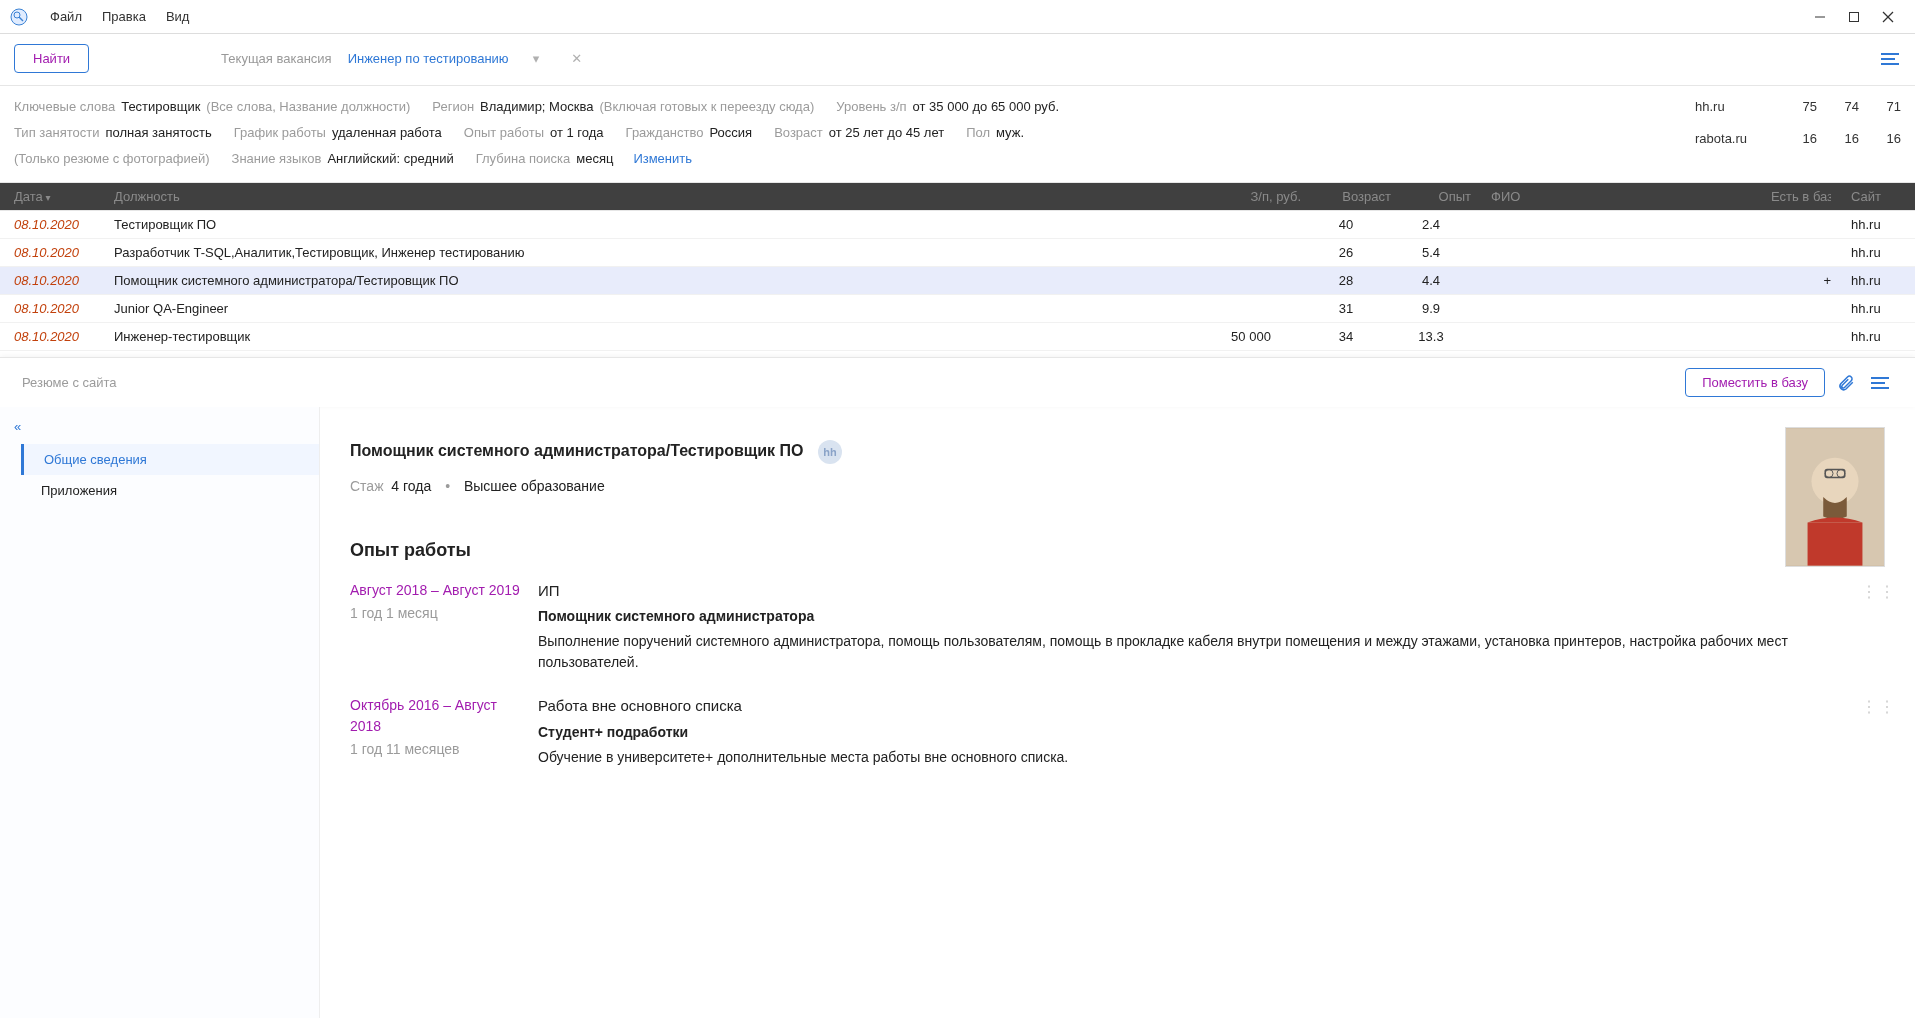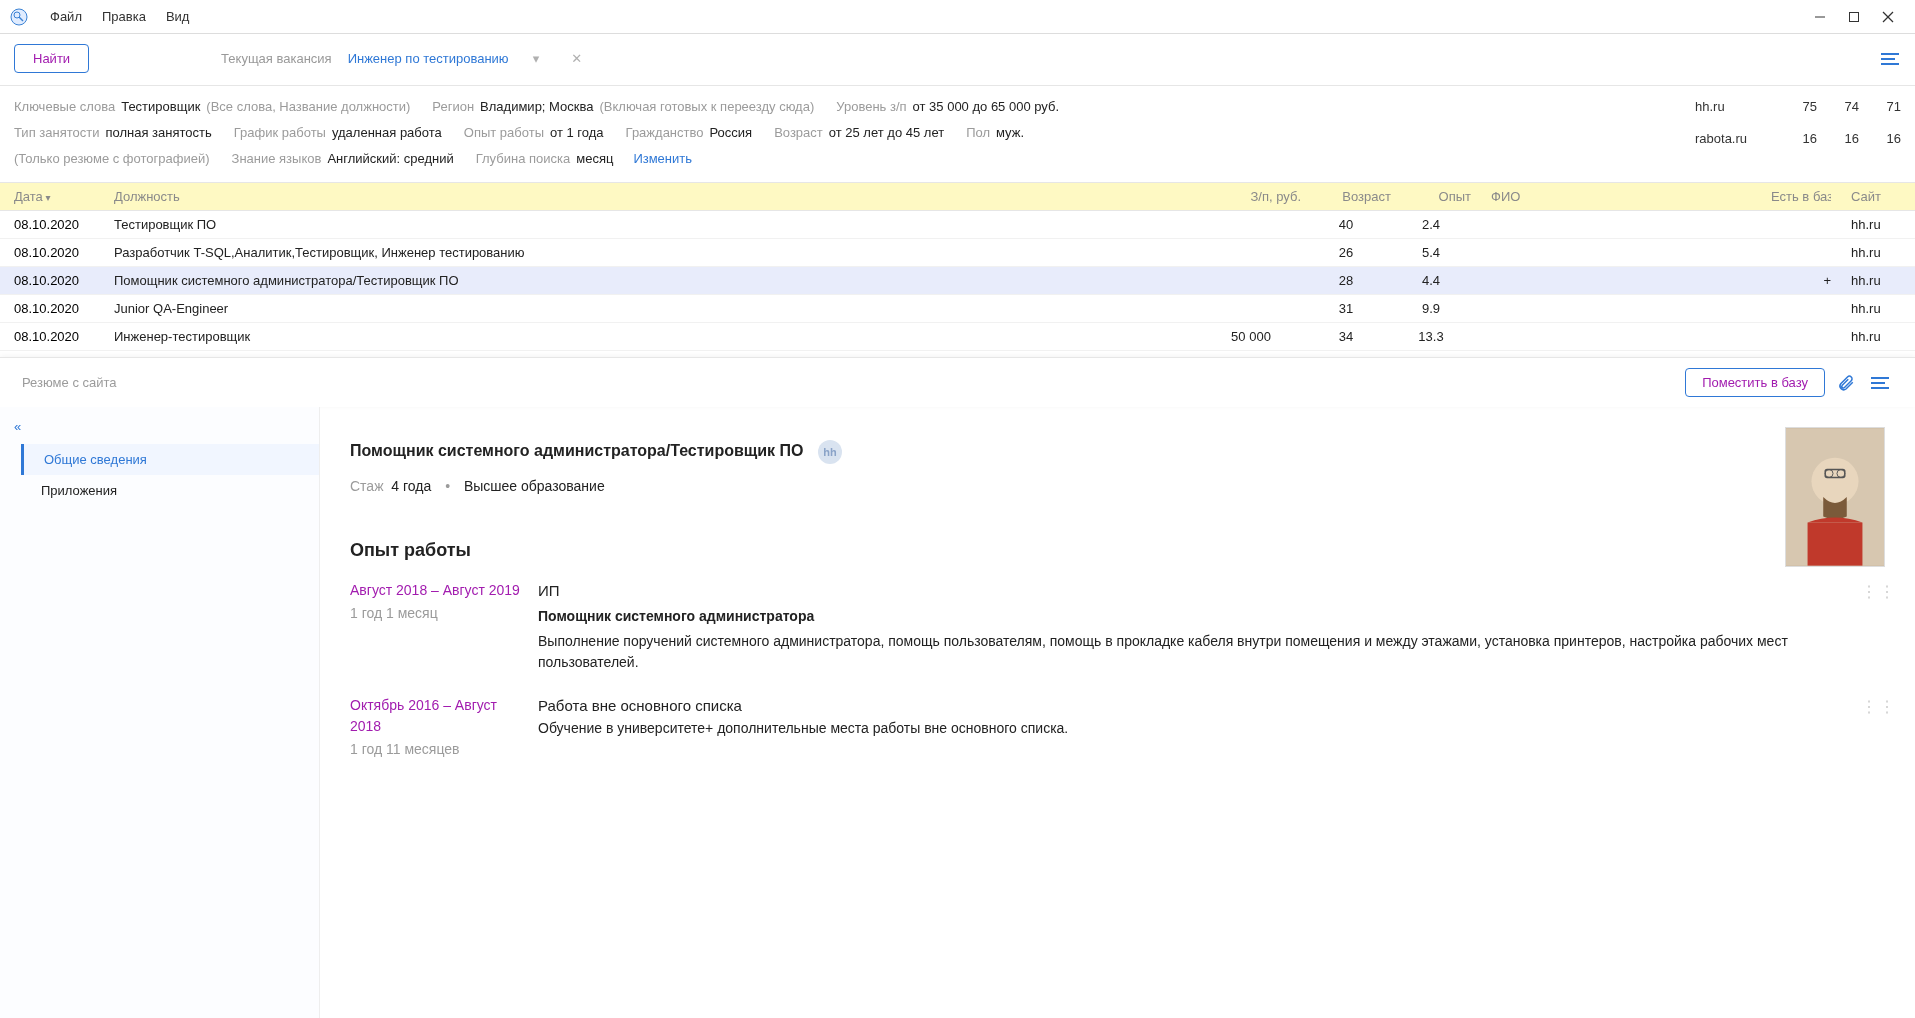--- a/index.html
+++ b/index.html
@@ -25,27 +25,27 @@
 .filters { padding:8px 14px 10px; border-bottom:1px solid #e6e6e6; font-size:13px; line-height:26px; position:relative; }
 .filters .line { display:flex; flex-wrap:wrap; gap:6px; align-items:flex-end; }
 .filters .lbl { color:#9b9b9b; }
 .filters .val { color:#222; font-weight:500; }
 .filters .hint { color:#9b9b9b; }
 .filters .edit-link { color:#2f78d6; cursor:pointer; margin-left:14px; }
 .site-counts { position:absolute; right:14px; top:8px; display:grid; grid-template-columns:80px 36px 36px 36px; gap:6px; text-align:right; color:#333; }
 .site-counts .sn { text-align:left; }
 
 
-.thead { display:grid; grid-template-columns:100px 1fr 100px 90px 80px 300px 60px 70px; padding:6px 14px; background:#fef9c3; border-bottom:1px solid #e6e6e6; color:#8a8a8a; font-size:13px; }
+.thead { display:grid; grid-template-columns:100px 1fr 100px 90px 80px 300px 60px 70px; padding:6px 14px; background:#404040; border-bottom:1px solid #e6e6e6; color:#8a8a8a; font-size:13px; }
 .thead div { white-space:nowrap; overflow:hidden; }
 .thead .dt::after { content:" \25BE"; font-size:10px; }
 .table { overflow:auto; height:146px; }
 .trow { display:grid; grid-template-columns:100px 1fr 100px 90px 80px 300px 60px 70px; padding:6px 14px; border-bottom:1px solid #f1f1f1; cursor:pointer; }
 .trow.sel { background:#e8ecfb; }
-.trow .c-date { color:#000000; }
+.trow .c-date { color:#c2410c;font-style:italic; }
 .trow .c-age,.trow .c-exp,.trow .c-sal { text-align:center; }
 .trow .c-site { text-align:left; }
 .trow .c-base { text-align:right; }
 
 
 .resume-bar { display:flex; align-items:center; padding:10px 22px; border-top:1px solid #e6e6e6; box-shadow:0 -1px 6px rgba(0,0,0,0.05); }
 .resume-bar .rb-label { color:#9b9b9b; }
 .resume-bar .rb-spacer { flex:1; }
 .resume-bar .btn-outline.small { padding:6px 16px; font-size:13px; }
 .rb-icon { width:26px; height:26px; display:flex; align-items:center; justify-content:center; color:#2f78d6; cursor:pointer; margin-left:8px; }
@@ -314,20 +314,21 @@
             </div>
             <div class="drag-handle">⋮⋮</div>
           </div>
           <div class="exp-row">
             <div>
               <div class="dates">Октябрь 2016 – Август 2018</div>
               <div class="dur">1 год 11 месяцев</div>
             </div>
             <div>
               <div class="org">Работа вне основного списка</div>
+              <div class="pos">Студент+ подработки</div>
               <div class="desc">Обучение в университете+ дополнительные места работы вне основного списка.</div>
             </div>
             <div class="drag-handle">⋮⋮</div>
           </div>
         </div>
     </div>
   </div>
 
 </div>
 

